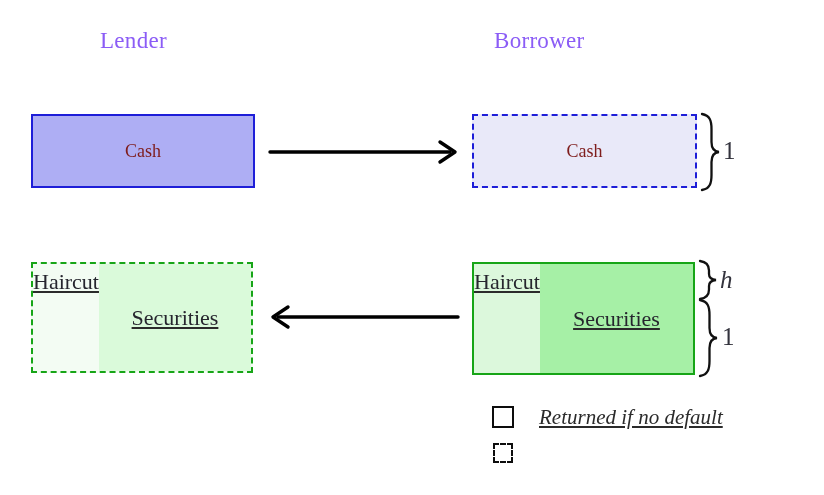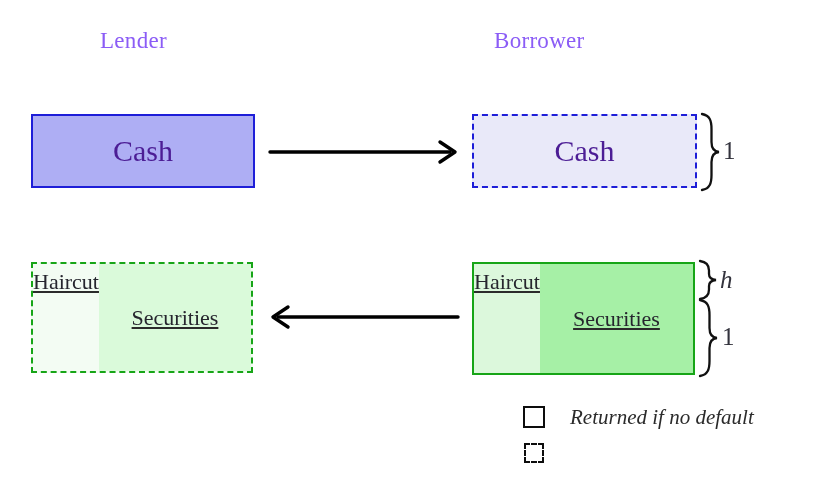--- a/index.html
+++ b/index.html
@@ -9,21 +9,21 @@
     overflow:hidden;
   }
   .col-label{
     position:absolute;top:28px;font-size:23px;color:#8b5cf6;
     letter-spacing:.3px;
   }
   .col-label.lender{left:100px;}
   .col-label.borrower{left:494px;}
 
   .box{position:absolute;box-sizing:border-box;display:flex;align-items:center;justify-content:center;}
-  .box .box-label{font-size:30px;color:#4c1d95;}
+  .box .box-label{font-size:18px;color:#7f1d1d;}
 
   
   .cash-solid{
     left:31px;top:114px;width:224px;height:74px;
     background:#aeaef4;border:2.5px solid #1e1ed8;
   }
   .cash-dashed{
     left:472px;top:114px;width:225px;height:74px;
     background:#e9e9f9;border:2.5px dashed #1e1ed8;
   }
@@ -51,21 +51,21 @@
   .arrow-svg{position:absolute;overflow:visible;}
   .arrow-svg path,.arrow-svg line{stroke:#000;fill:none;stroke-width:3.4;stroke-linecap:round;stroke-linejoin:round;}
 
   .brace-svg{position:absolute;overflow:visible;}
   .brace-svg path{stroke:#111;fill:none;stroke-width:2.3;stroke-linecap:round;}
 
   .brace-label{position:absolute;font-size:25px;color:#33333d;}
   .brace-label.italic{font-style:italic;}
 
   
-  .legend{position:absolute;left:523px;top:402px;}
+  .legend{position:absolute;left:492px;top:402px;text-decoration:underline;}
   .legend-row{display:flex;align-items:center;height:30px;margin-bottom:6px;}
   .legend-marker{box-sizing:border-box;display:inline-block;}
   .legend-marker.solid{width:22px;height:22px;border:2.6px solid #0d0d0d;}
   .legend-marker.dashed{width:20px;height:20px;border:2.6px dashed #0d0d0d;margin-left:1px;}
   .legend-label{font-style:italic;font-size:21px;color:#2b2b2b;margin-left:25px;white-space:nowrap;}
 </style>
 </head>
 <body>
 
 <div class="canvas">

